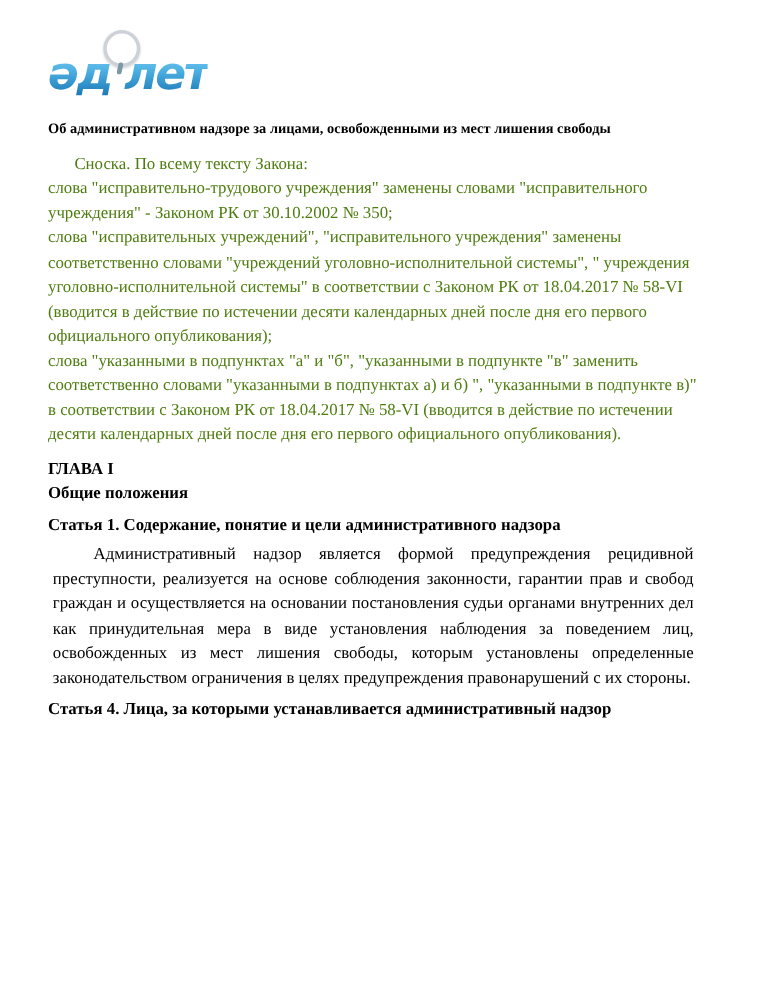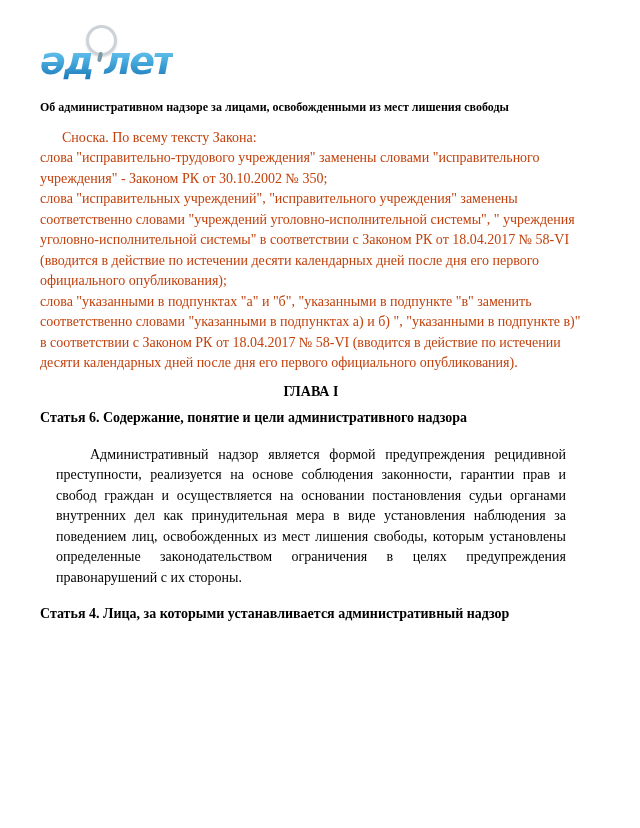--- a/index.html
+++ b/index.html
@@ -78,50 +78,49 @@
     margin: 0 0 10px 0;
   }
   .law-line {
     margin: 0;
   }
   .toc-label {
     margin: 0;
     padding-left: 22px;
   }
   .footnote {
-    color: #c2410c;
+    color: #4d7c0f;
   }
   .footnote-intro {
     margin: 0;
     padding-left: 22px;
   }
   .footnote-para {
     margin: 0;
     text-align: left;
   }
   .preamble {
     margin: 0;
     text-align: justify;
     text-indent: 20px;
   }
   .chapter {
     margin-top: 8px;
-    text-align: center;
   }
   .chapter-number, .chapter-title {
     margin: 0;
     font-weight: bold;
   }
   .article-heading {
     margin: 6px 0 0 0;
     font-size: 14px;
     font-weight: bold;
   }
   .article-body {
-    margin: 16px;
+    margin: 4px;
     text-align: justify;
   }
   .article-body.indent-lg { text-indent: 34px; }
   .article-body.indent-sm { text-indent: 22px; }
 </style>
 </head>
 <body>
 
 <div class="page">
 
@@ -136,20 +135,21 @@
   <div class="footnote">
     <p class="footnote-intro">Сноска. По всему тексту Закона:</p>
     <p class="footnote-para">слова "исправительно-трудового учреждения" заменены словами "исправительного учреждения" - Законом РК от 30.10.2002 № 350;</p>
     <p class="footnote-para">слова "исправительных учреждений", "исправительного учреждения" заменены соответственно словами "учреждений уголовно-исполнительной системы", " учреждения уголовно-исполнительной системы" в соответствии с Законом РК от 18.04.2017 № 58-VI (вводится в действие по истечении десяти календарных дней после дня его первого официального опубликования);</p>
     <p class="footnote-para">слова "указанными в подпунктах "а" и "б", "указанными в подпункте "в" заменить соответственно словами "указанными в подпунктах а) и б) ", "указанными в подпункте в)" в соответствии с Законом РК от 18.04.2017 № 58-VI (вводится в действие по истечении десяти календарных дней после дня его первого официального опубликования).</p>
   </div>
 
 
   <div class="chapter">
     <p class="chapter-number">ГЛАВА I</p>
+    <p class="chapter-title">Общие положения</p>
   </div>
 
-  <h2 class="article-heading">Статья 6. Содержание, понятие и цели административного надзора</h2>
+  <h2 class="article-heading">Статья 1. Содержание, понятие и цели административного надзора</h2>
   <p class="article-body indent-lg">Административный надзор является формой предупреждения рецидивной преступности, реализуется на основе соблюдения законности, гарантии прав и свобод граждан и осуществляется на основании постановления судьи органами внутренних дел как принудительная мера в виде установления наблюдения за поведением лиц, освобожденных из мест лишения свободы, которым установлены определенные законодательством ограничения в целях предупреждения правонарушений с их стороны.</p>
 
   <h2 class="article-heading">Статья 4. Лица, за которыми устанавливается административный надзор</h2>
 
 </div>
 
 </body></html>

